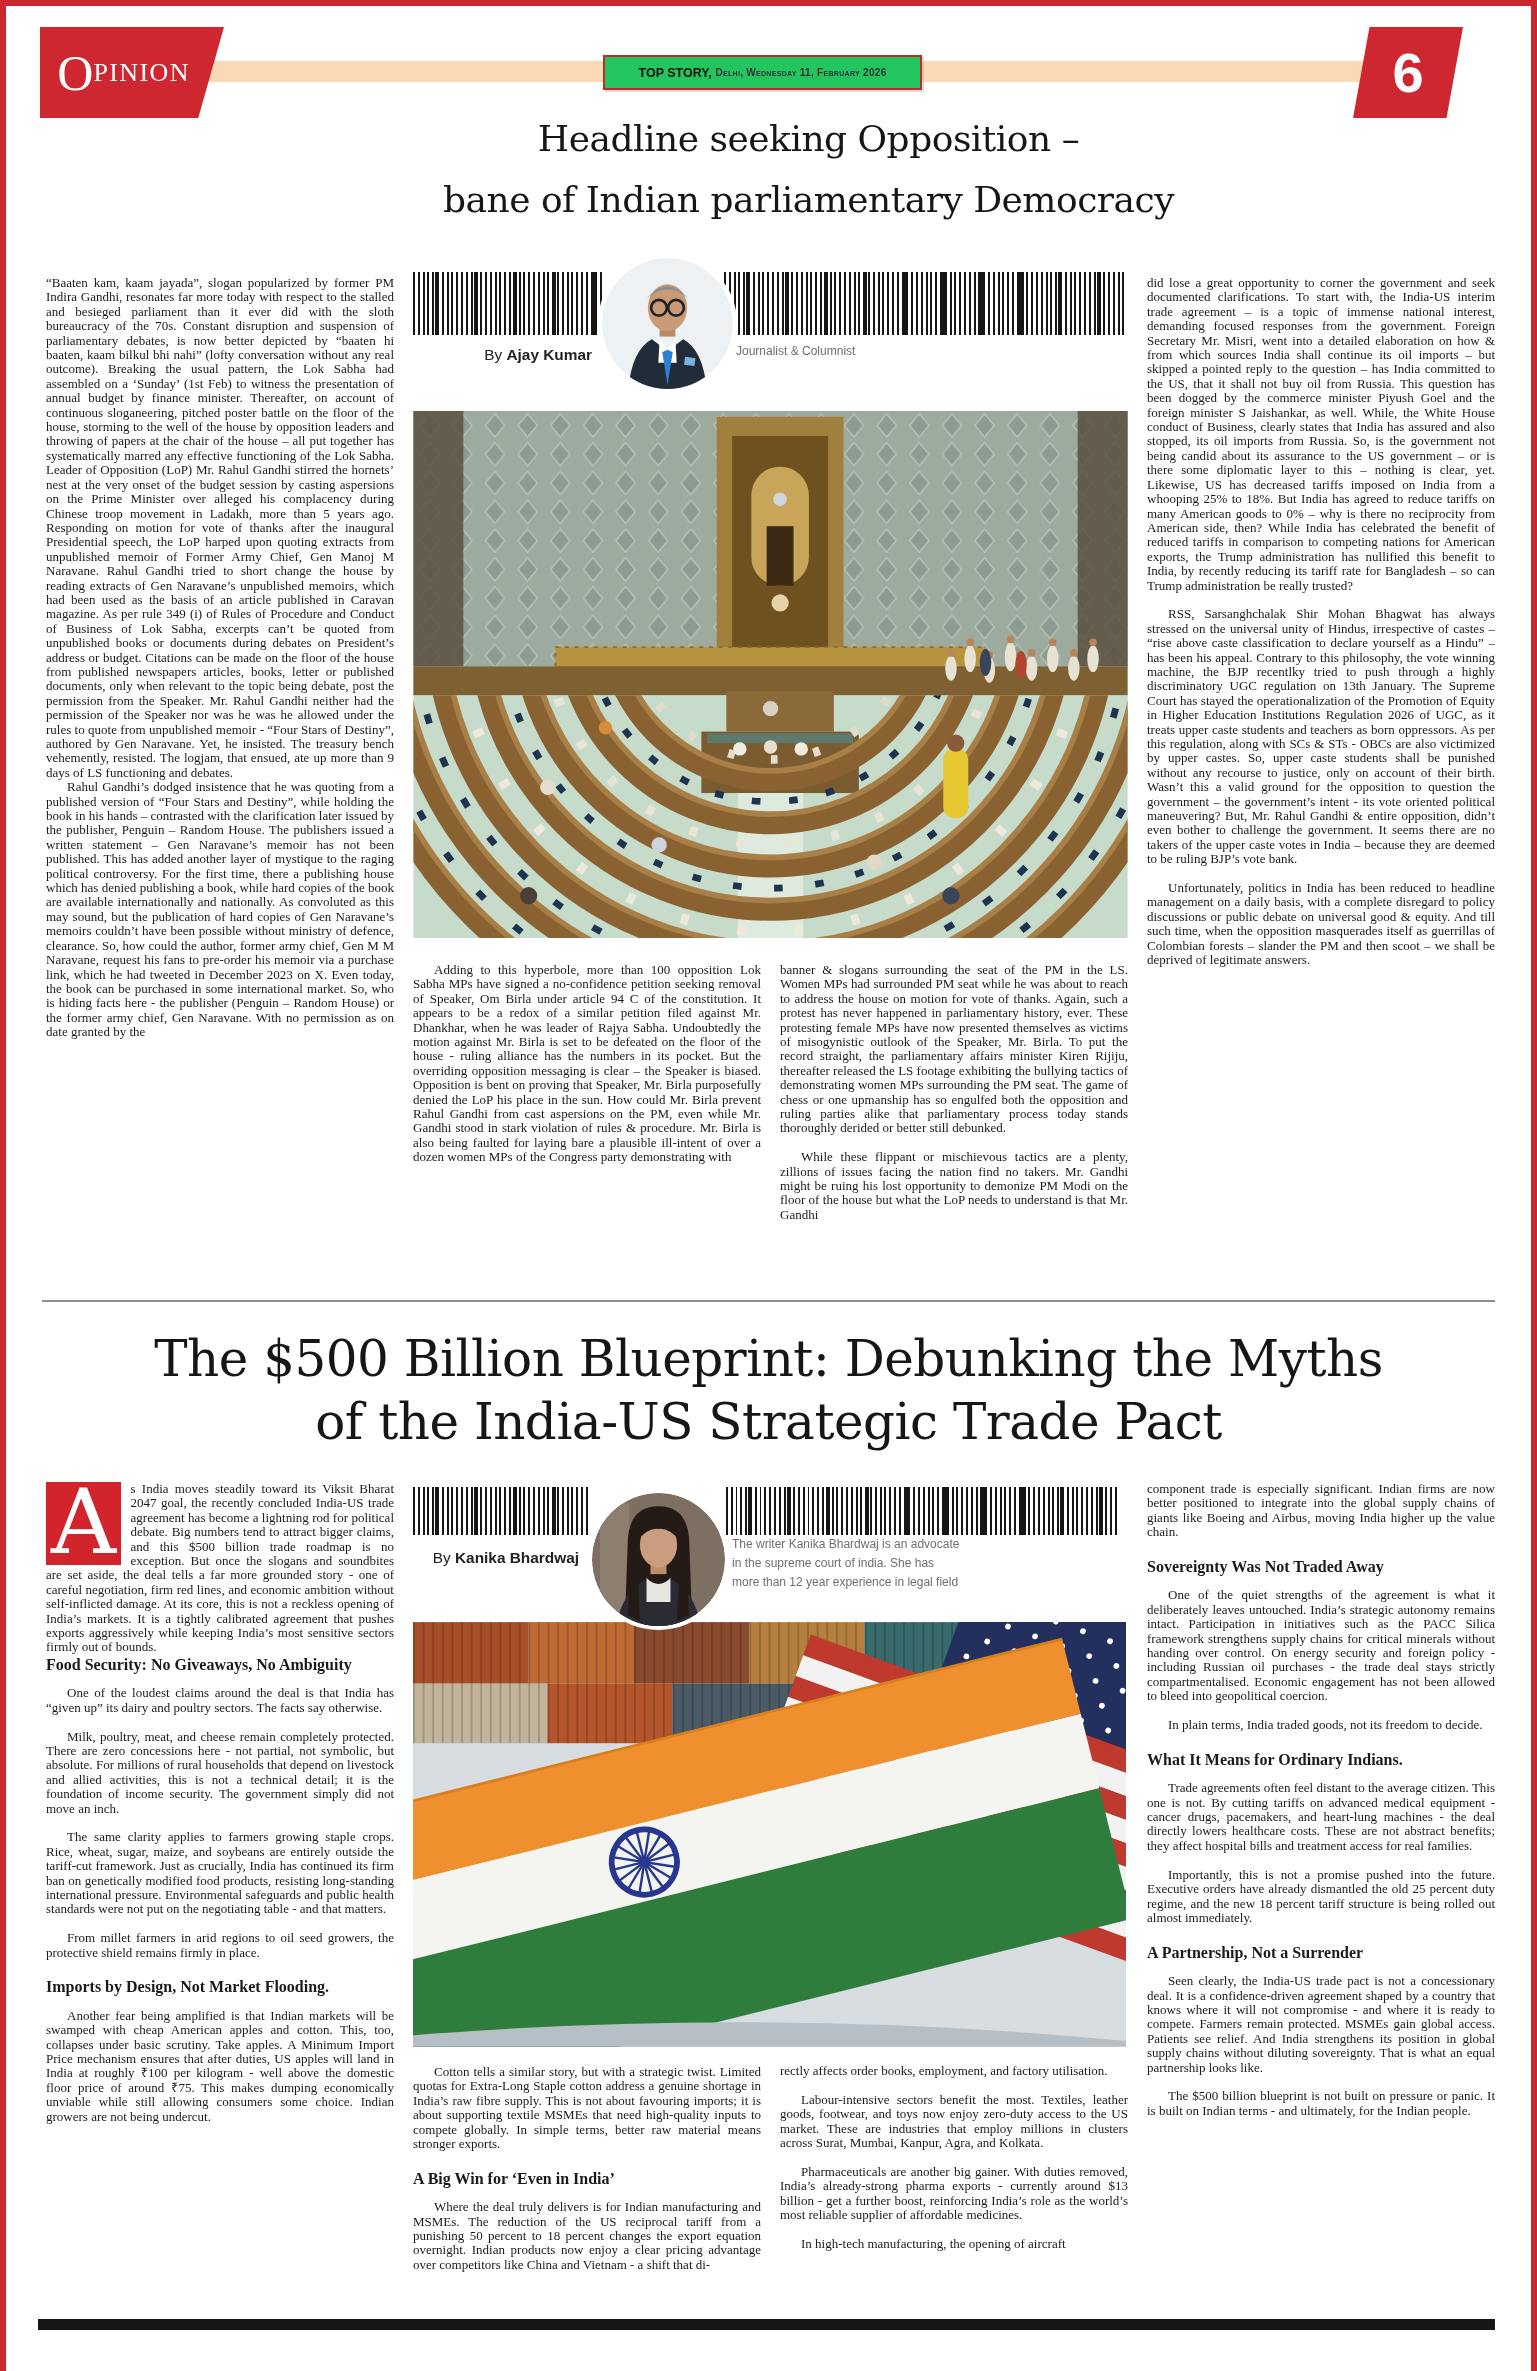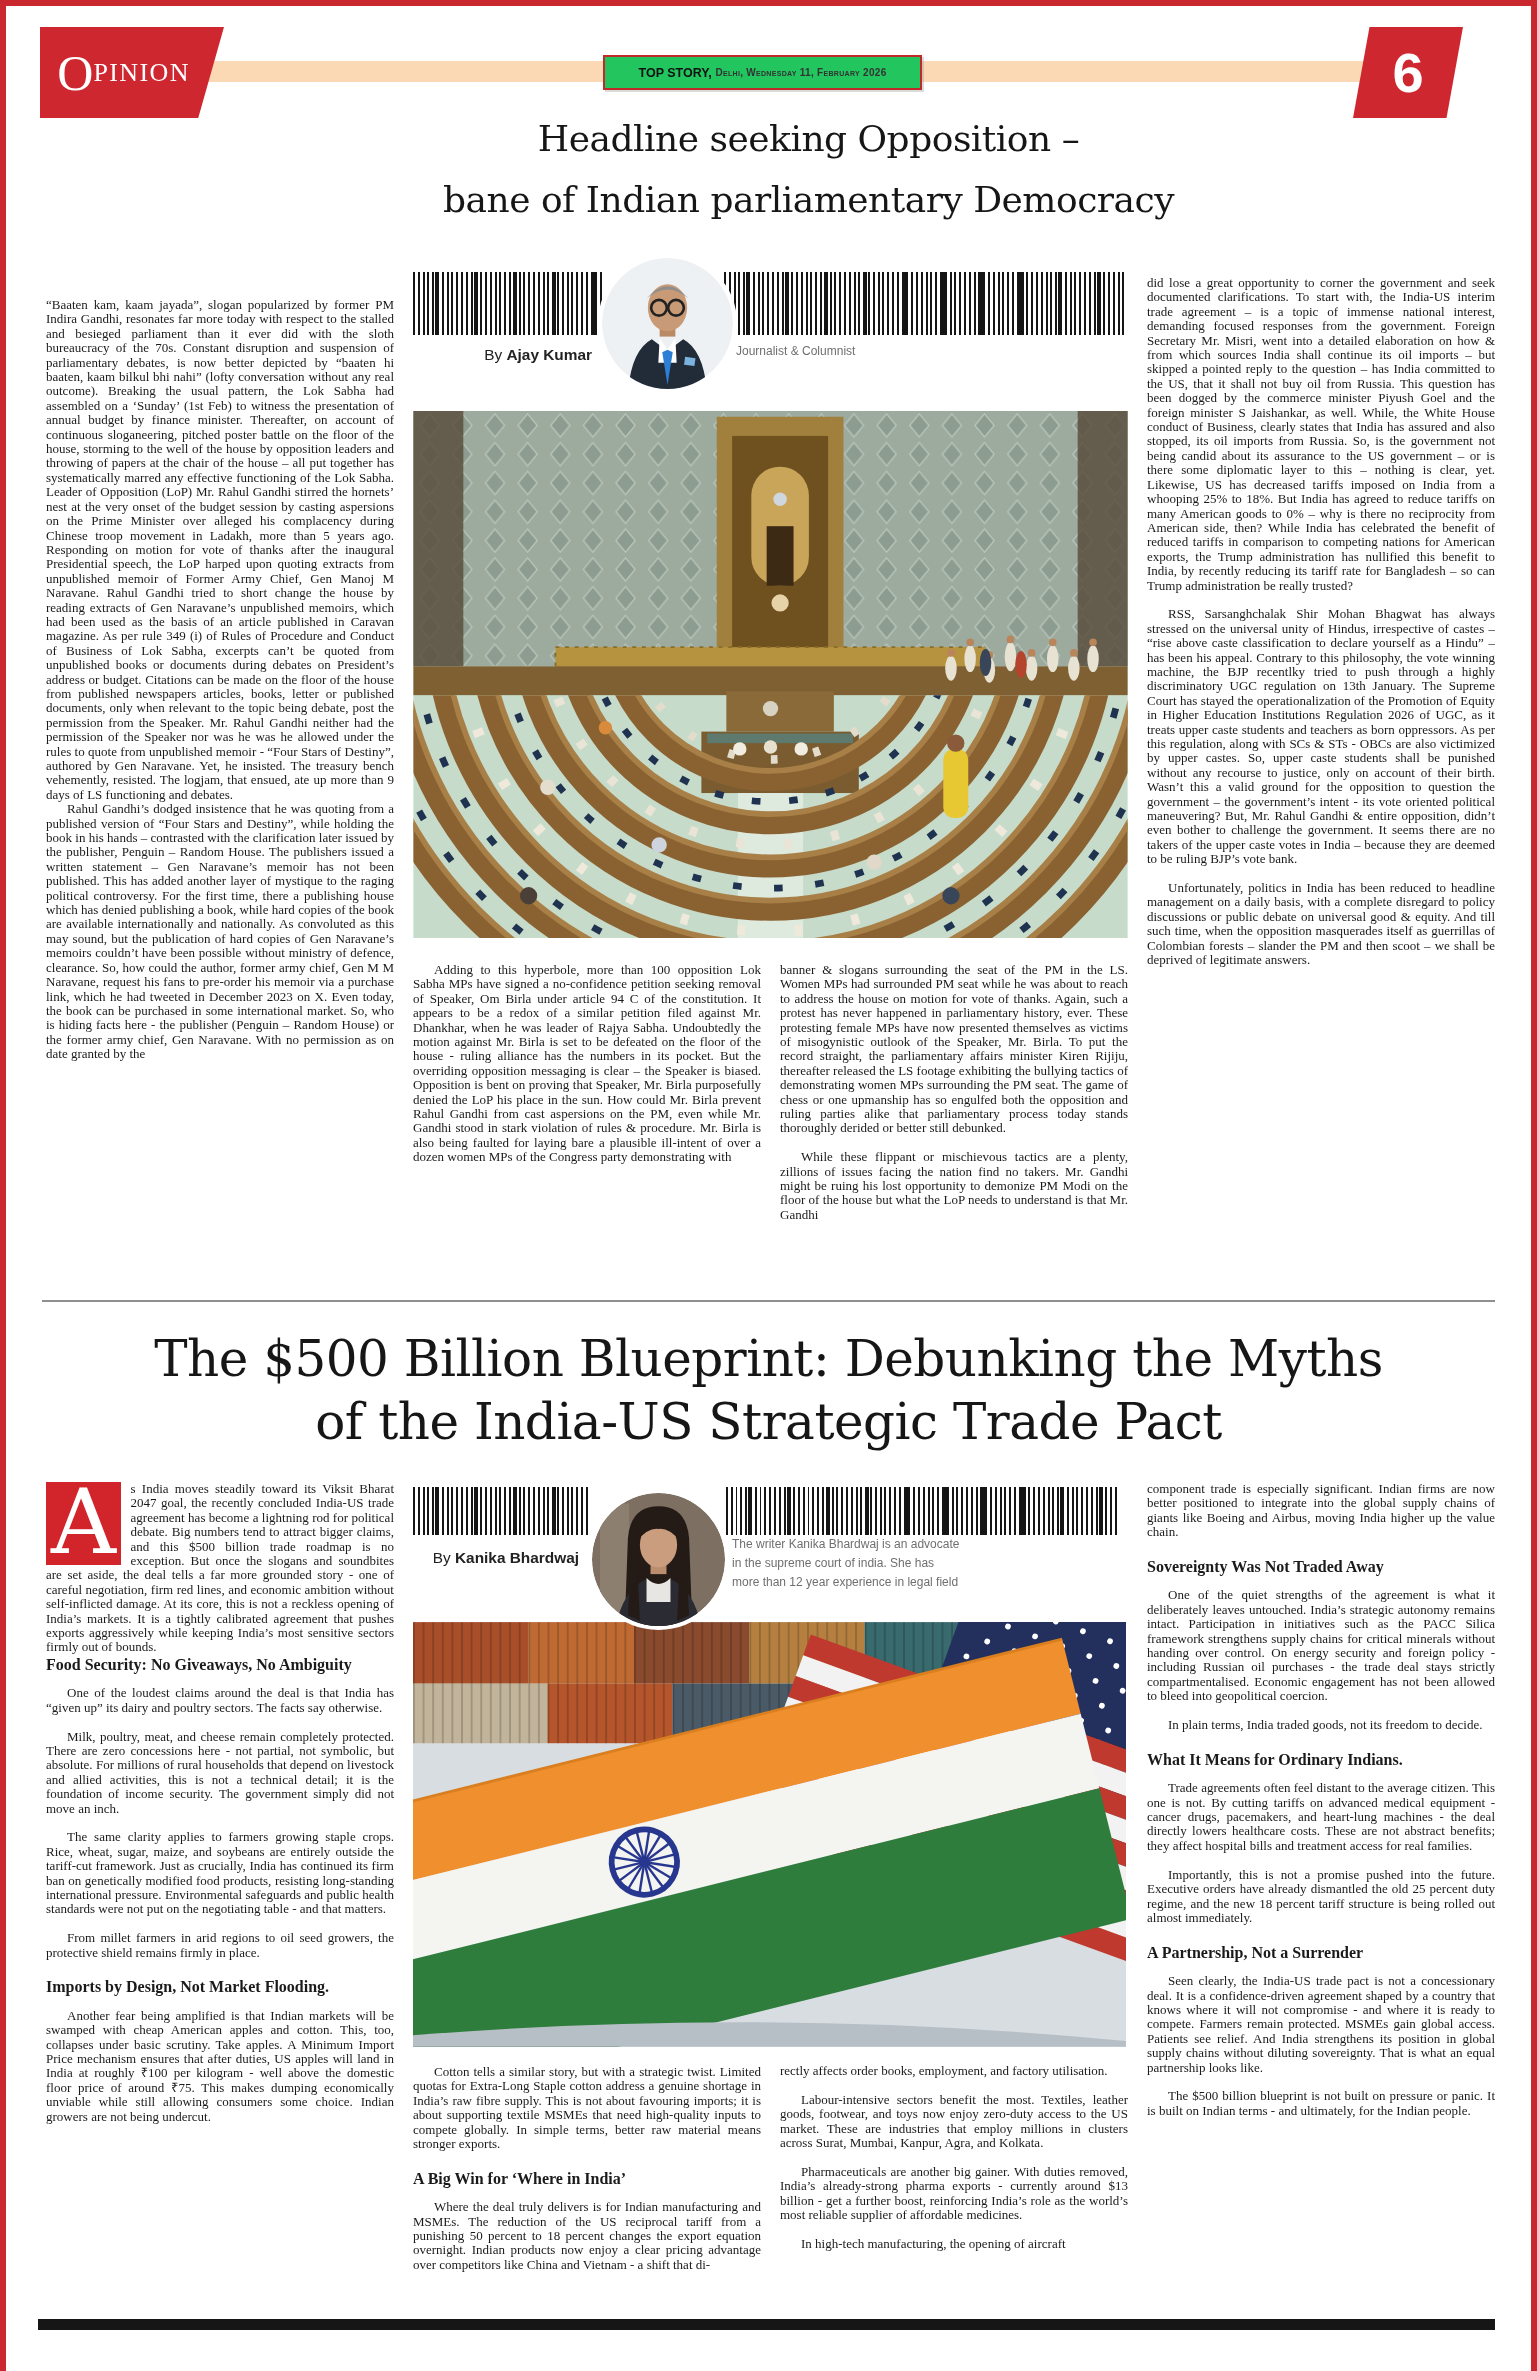--- a/index.html
+++ b/index.html
@@ -37,21 +37,21 @@
   
   .col{position:absolute;width:348px;font-size:13px;line-height:14.4px;overflow:hidden;}
   .para{margin:0;text-indent:21px;text-align:justify;}
   .para.cont{text-indent:0;}
   .para + .para{margin-top:14.4px;}
   .para.tight{margin-top:0;}
   .subhead{font-family:"Liberation Serif",serif;font-weight:700;font-size:16px;line-height:19px;
       margin:17.3px 0 12.5px;text-align:left;}
   .col > *:first-child, .list > *:first-child{margin-top:0;}
 
-  .a1c1{left:46px;top:276px;height:1016px;margin-top:22px;}
+  .a1c1{left:46px;top:276px;height:1016px;}
   .a1c2{left:413px;top:963px;height:331px;}
   .a1c3{left:780px;top:963px;height:331px;}
   .a1c4{left:1147px;top:276px;height:1016px;}
   .a2c1{left:46px;top:1482px;height:834px;}
   .a2c2{left:413px;top:2065px;height:252px;}
   .a2c3{left:780px;top:2064px;height:254px;}
   .a2c4{left:1147px;top:1482px;height:834px;}
 
   
   .barcode{position:absolute;background-color:#fff;background-image:
@@ -428,21 +428,21 @@
         <p class="para">One of the loudest claims around the deal is that India has “given up” its dairy and poultry sectors. The facts say otherwise.</p>
         <p class="para">Milk, poultry, meat, and cheese remain completely protected. There are zero concessions here - not partial, not symbolic, but absolute. For millions of rural households that depend on livestock and allied activities, this is not a technical detail; it is the foundation of income security. The government simply did not move an inch.</p>
         <p class="para">The same clarity applies to farmers growing staple crops. Rice, wheat, sugar, maize, and soybeans are entirely outside the tariff-cut framework. Just as crucially, India has continued its firm ban on genetically modified food products, resisting long-standing international pressure. Environmental safeguards and public health standards were not put on the negotiating table - and that matters.</p>
         <p class="para">From millet farmers in arid regions to oil seed growers, the protective shield remains firmly in place.</p>
         <h3 class="subhead">Imports by Design, Not Market Flooding.</h3>
         <p class="para">Another fear being amplified is that Indian markets will be swamped with cheap American apples and cotton. This, too, collapses under basic scrutiny. Take apples. A Minimum Import Price mechanism ensures that after duties, US apples will land in India at roughly ₹100 per kilogram - well above the domestic floor price of around ₹75. This makes dumping economically unviable while still allowing consumers some choice. Indian growers are not being undercut.</p>
       </div>
   </div>
   <div class="col a2c2 list">
       <p class="para">Cotton tells a similar story, but with a strategic twist. Limited quotas for Extra-Long Staple cotton address a genuine shortage in India’s raw fibre supply. This is not about favouring imports; it is about supporting textile MSMEs that need high-quality inputs to compete globally. In simple terms, better raw material means stronger exports.</p>
-      <h3 class="subhead">A Big Win for ‘Where in India’</h3>
+      <h3 class="subhead">A Big Win for ‘Even in India’</h3>
       <p class="para">Where the deal truly delivers is for Indian manufacturing and MSMEs. The reduction of the US reciprocal tariff from a punishing 50 percent to 18 percent changes the export equation overnight. Indian products now enjoy a clear pricing advantage over competitors like China and Vietnam - a shift that di-</p>
     </div>
   <div class="col a2c3 list">
       <p class="para cont">rectly affects order books, employment, and factory utilisation.</p>
       <p class="para">Labour-intensive sectors benefit the most. Textiles, leather goods, footwear, and toys now enjoy zero-duty access to the US market. These are industries that employ millions in clusters across Surat, Mumbai, Kanpur, Agra, and Kolkata.</p>
       <p class="para">Pharmaceuticals are another big gainer. With duties removed, India’s already-strong pharma exports - currently around $13 billion - get a further boost, reinforcing India’s role as the world’s most reliable supplier of affordable medicines.</p>
       <p class="para">In high-tech manufacturing, the opening of aircraft</p>
     </div>
   <div class="col a2c4 list">
       <p class="para cont">component trade is especially significant. Indian firms are now better positioned to integrate into the global supply chains of giants like Boeing and Airbus, moving India higher up the value chain.</p>

